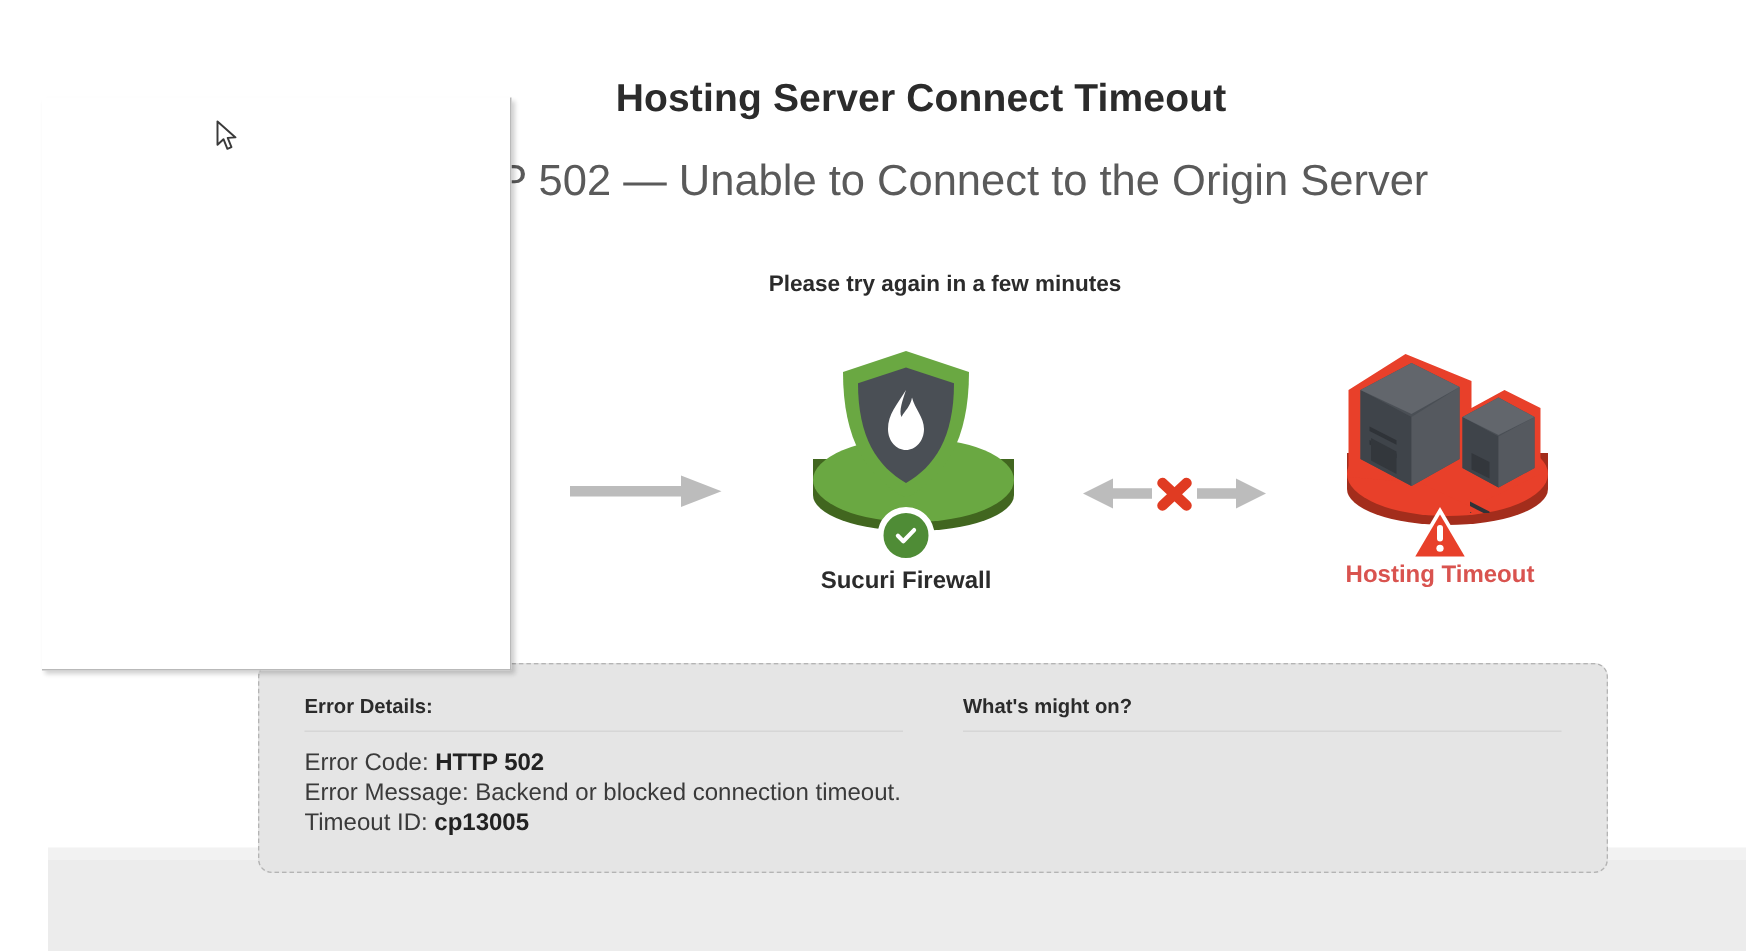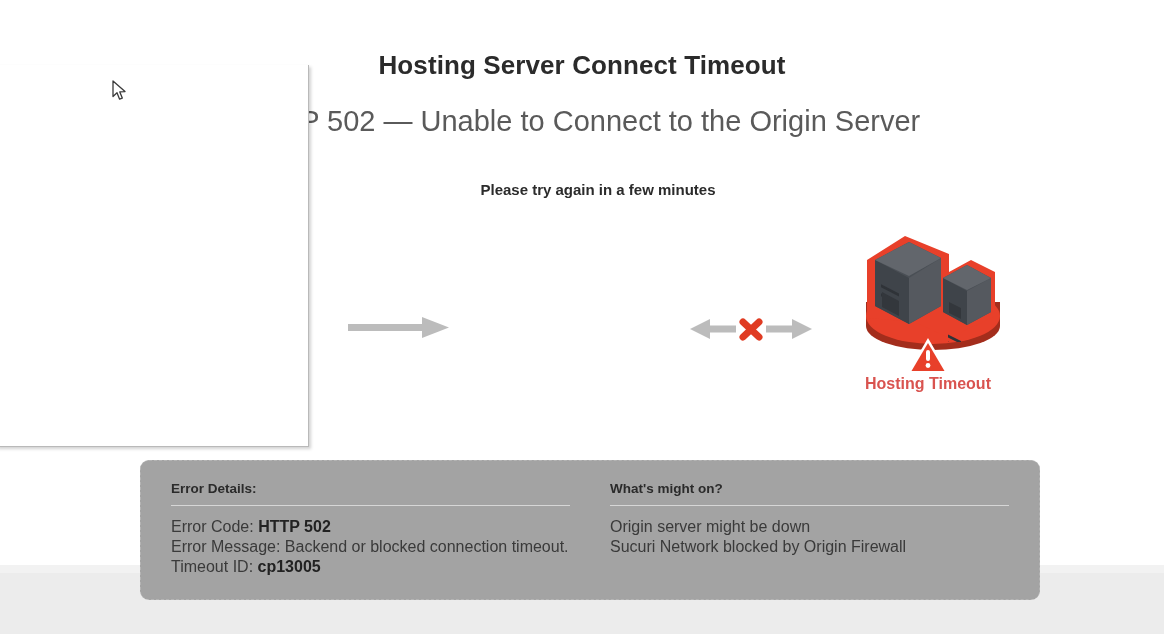--- a/index.html
+++ b/index.html
@@ -13,20 +13,21 @@
     font-family: "Liberation Sans", sans-serif;
     overflow: hidden;
     position: relative;
   }
 
   
   #page-root {
     position: absolute;
     inset: 0;
     background: #ffffff;
+    margin-left: 32px;
   }
   .bottom-band {
     position: absolute;
     left: 0;
     right: 0;
     top: 573px;
     height: 61px;
     background: #ececec;
   }
   .band-seam {
@@ -239,26 +240,26 @@
     position: absolute;
     top: 82px;
   }
   #arrow-1 { left: 348px; }
   #arrow-2 { left: 690px; }
 
   
   .details {
     position: absolute;
     left: 140px;
-    top: 460px;
+    top: 442px;
     width: 900px;
     height: 140px;
     border: 1px dashed #b4b4b4;
     border-radius: 9px;
-    background: #a3a3a3;
+    background: #e5e5e5;
     box-sizing: border-box;
     z-index: 3;
     text-decoration: underline;
   }
   .details-inner {
     position: absolute;
     left: 30px;
     right: 30px;
     top: 20px;
     display: flex;
@@ -328,20 +329,41 @@
         <div class="node-label">You</div>
       </div>
 
       <div class="arrow-group" id="arrow-1">
         <svg width="102" height="26" viewBox="0 0 102 26">
           <rect x="0" y="10" width="78" height="7" fill="#bcbcbc"></rect>
           <polygon points="74,3 101,13.5 74,24" fill="#bcbcbc"></polygon>
         </svg>
       </div>
 
+      <div class="node" id="node-fw">
+        <div class="node-art">
+          <div class="disc">
+            <div class="side"></div>
+            <div class="top"></div>
+          </div>
+          <div class="shield">
+            <svg width="92" height="104" viewBox="0 0 92 104">
+              <path d="M46 2 L88 16 C88 62 72 86 46 100 C20 86 4 62 4 16 Z" fill="#6aa842"></path>
+              <path d="M46 13 L78 23.5 C78 60 65 79 46 90 C27 79 14 60 14 23.5 Z" fill="#4a4f55"></path>
+              <path d="M46 28 C40 38 34 44 34 54 C34 62 39.5 68 46 68 C52.5 68 58 62 58 54 C58 46 52 41 50 33 C49 39 45 42 43 46 C41 42 44 34 46 28 Z" fill="#ffffff"></path>
+            </svg>
+          </div>
+          <div class="badge-check">
+            <svg width="18" height="18" viewBox="0 0 18 18">
+              <path d="M3.6 9.2 L7.2 12.8 L14.4 5.4" fill="none" stroke="#ffffff" stroke-width="2.8" stroke-linecap="round" stroke-linejoin="round"></path>
+            </svg>
+          </div>
+        </div>
+        <div class="node-label">Sucuri Firewall</div>
+      </div>
 
       <div class="arrow-group" id="arrow-2">
         <svg width="122" height="30" viewBox="0 0 122 30">
           <g fill="#bcbcbc">
             <polygon points="0,15 20,5 20,25"></polygon>
             <rect x="18" y="11.5" width="28" height="7"></rect>
             <rect x="76" y="11.5" width="28" height="7"></rect>
             <polygon points="122,15 102,5 102,25"></polygon>
           </g>
           <g stroke="#e03b22" stroke-width="7" stroke-linecap="round">
@@ -414,24 +436,20 @@
               <span>Backend or blocked connection timeout.</span>
             </div>
             <div class="col-line">
               <span>Timeout ID:</span>
               <b>cp13005</b>
             </div>
           </div>
         </div>
         <div class="details-col right">
           <div class="col-head">What's might on?</div>
-          <div class="col-lines">
-            <div class="col-line">Origin server might be down</div>
-            <div class="col-line">Sucuri Network blocked by Origin Firewall</div>
-          </div>
         </div>
       </div>
     </div>
 
   </div>
 
   <div class="left-panel"></div>
 
   <div class="cursor">
     <svg width="16" height="22" viewBox="0 0 16 22">

